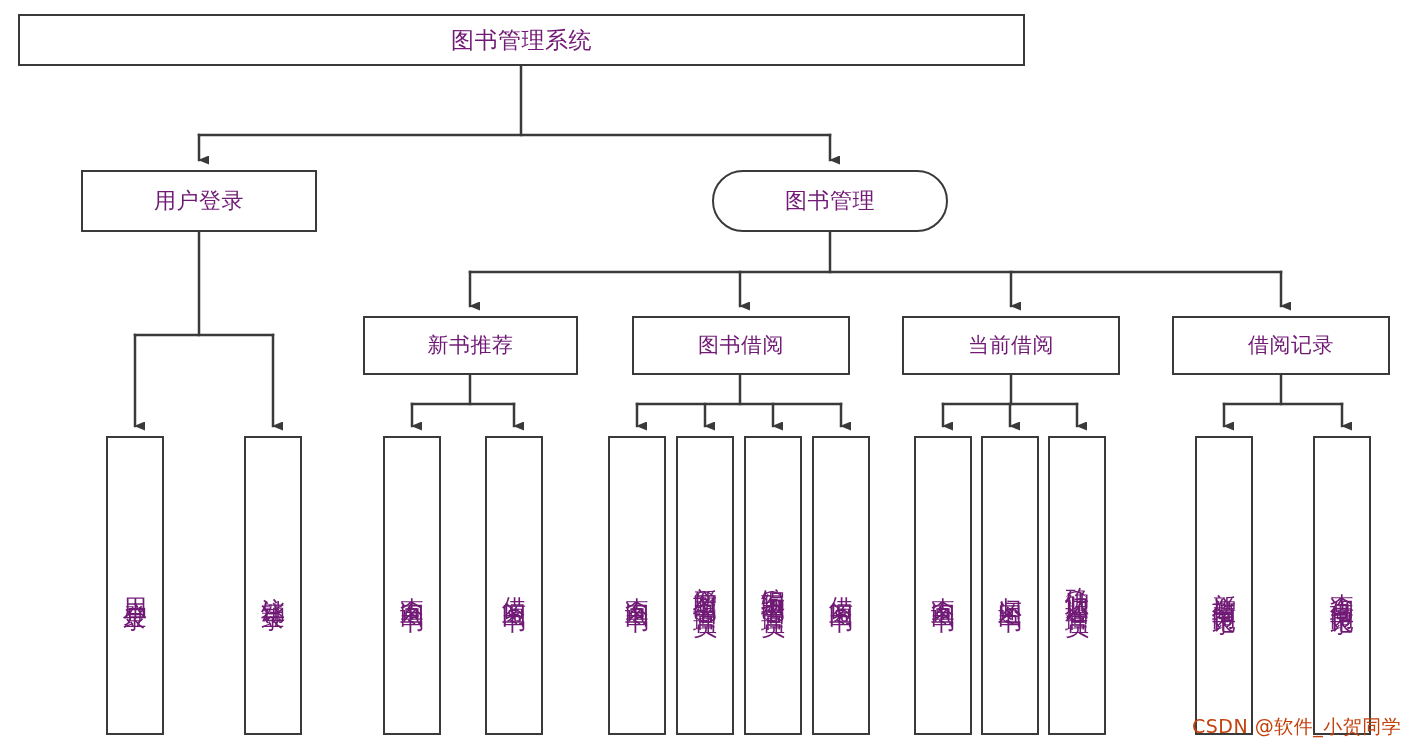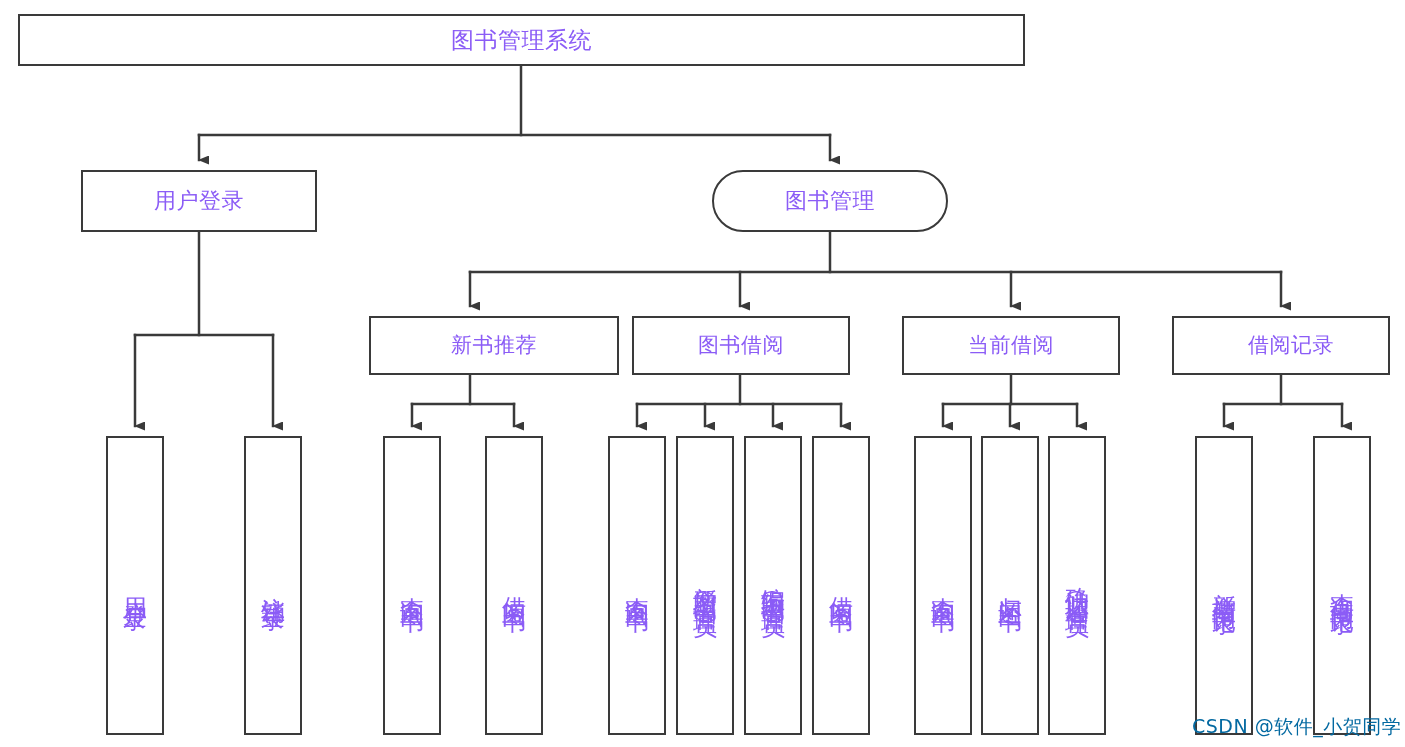--- a/index.html
+++ b/index.html
@@ -30,21 +30,21 @@
     position: absolute;
     box-sizing: border-box;
     background: #ffffff;
     border: 2px solid #3a3a3a;
     display: flex;
     align-items: center;
     justify-content: center;
     overflow: hidden;
   }
   .node-label {
-    color: #8b5cf6;
+    color: #701a75;
     font-weight: 400;
     letter-spacing: 0.5px;
     line-height: 1.25;
     text-align: left;
     white-space: nowrap;
   }
   .node-box.level-0 .node-label { font-size: 23px; }
   .node-box.level-1 .node-label { font-size: 22px; }
   .node-box.level-2 .node-label { font-size: 21px; }
   .node-box.leaf {
@@ -55,21 +55,21 @@
     font-size: 24px;
     writing-mode: vertical-rl;
     text-orientation: upright;
     letter-spacing: 4px;
     line-height: 1;
     white-space: nowrap;
     max-height: 100%;
   }
   .watermark {
     position: absolute;
-    color: #0369a1;
+    color: #c2410c;
     font-size: 19px;
     letter-spacing: 0.5px;
     white-space: nowrap;
     font-family: "DejaVu Sans", "Liberation Sans", sans-serif;
   }
 </style>
 </head>
 <body>
 
 <div id="diagram-root">
@@ -129,21 +129,21 @@
     <span class="node-label">图书管理系统</span>
   </div>
 
   <div class="node-box level-1" style="left:81px; top:170px; width:236px; height:62px;">
     <span class="node-label">用户登录</span>
   </div>
   <div class="node-box level-1" style="left:712px; top:170px; width:236px; height:62px;border-radius:31px;">
     <span class="node-label">图书管理</span>
   </div>
 
-  <div class="node-box level-2" style="left:363px; top:316px; width:250px; height:59px;margin-left:6px;">
+  <div class="node-box level-2" style="left:363px; top:316px; width:215px; height:59px;">
     <span class="node-label">新书推荐</span>
   </div>
   <div class="node-box level-2" style="left:902px; top:316px; width:218px; height:59px;">
     <span class="node-label">当前借阅</span>
   </div>
   <div class="node-box level-2" style="left:632px; top:316px; width:218px; height:59px;">
     <span class="node-label">图书借阅</span>
   </div>
   <div class="node-box level-2" style="left:1172px; top:316px; width:218px; height:59px;padding-left:20px;">
     <span class="node-label">借阅记录</span>

